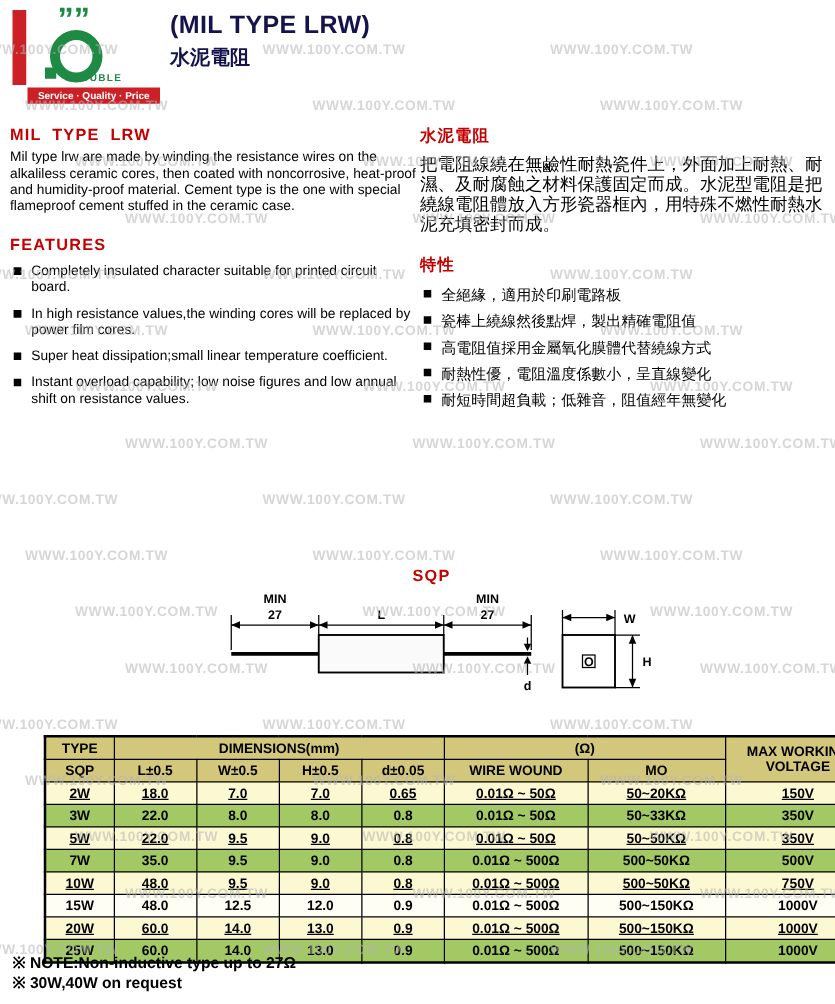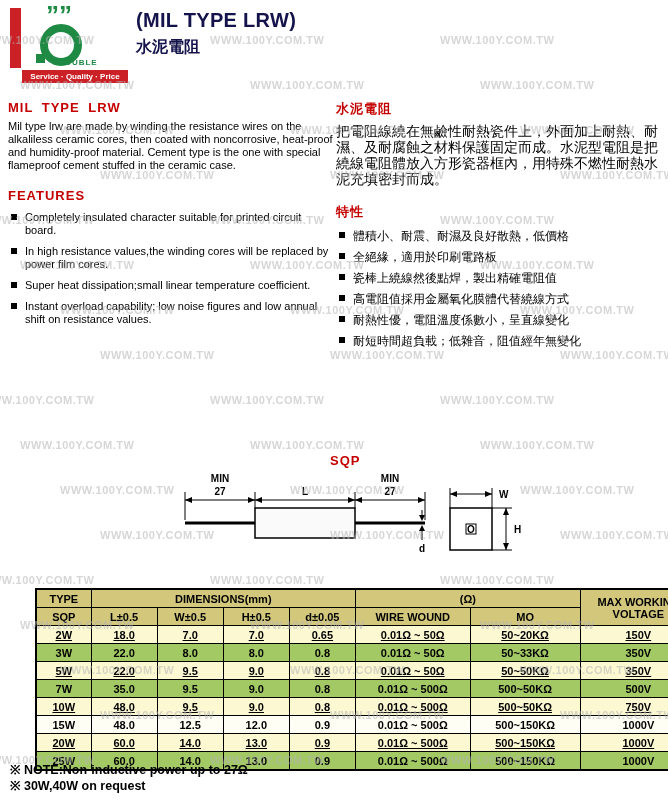--- a/index.html
+++ b/index.html
@@ -143,21 +143,20 @@
         <li><span class="sq"></span><span>Super heat dissipation;small linear temperature coefficient.</span></li>
         <li><span class="sq"></span><span>Instant overload capability; low noise figures and low annual shift on resistance values.</span></li>
       </ul>
   </div>
 
   <div class="col-right">
     <h2 class="red-heading">水泥電阻</h2>
     <p class="para-zh">把電阻線繞在無鹼性耐熱瓷件上，外面加上耐熱、耐濕、及耐腐蝕之材料保護固定而成。水泥型電阻是把繞線電阻體放入方形瓷器框內，用特殊不燃性耐熱水泥充填密封而成。</p>
     <h2 class="red-heading features-heading">特性</h2>
     <ul class="features features-zh">
-        <li><span class="sq"></span><span>體積小、耐震、耐濕及良好散熱，低價格</span></li>
         <li><span class="sq"></span><span>全絕緣，適用於印刷電路板</span></li>
         <li><span class="sq"></span><span>瓷棒上繞線然後點焊，製出精確電阻值</span></li>
         <li><span class="sq"></span><span>高電阻值採用金屬氧化膜體代替繞線方式</span></li>
         <li><span class="sq"></span><span>耐熱性優，電阻溫度係數小，呈直線變化</span></li>
         <li><span class="sq"></span><span>耐短時間超負載；低雜音，阻值經年無變化</span></li>
       </ul>
   </div>
 
   <div class="sqp-label">SQP</div>
   <svg class="diagram" width="380" height="100" viewBox="0 0 380 100">
@@ -319,17 +318,17 @@
           <td>13.0</td>
           <td>0.9</td>
           <td>0.01Ω ~ 500Ω</td>
           <td>500~150KΩ</td>
           <td>1000V</td>
         </tr>
       </tbody>
   </table>
 
   <div class="notes">
-    <div>※ NOTE:Non-inductive power up to 27Ω</div>
+    <div>※ NOTE:Non-inductive type up to 27Ω</div>
     <div>※ 30W,40W on request</div>
   </div>
 
 </div>
 
 </body></html>

